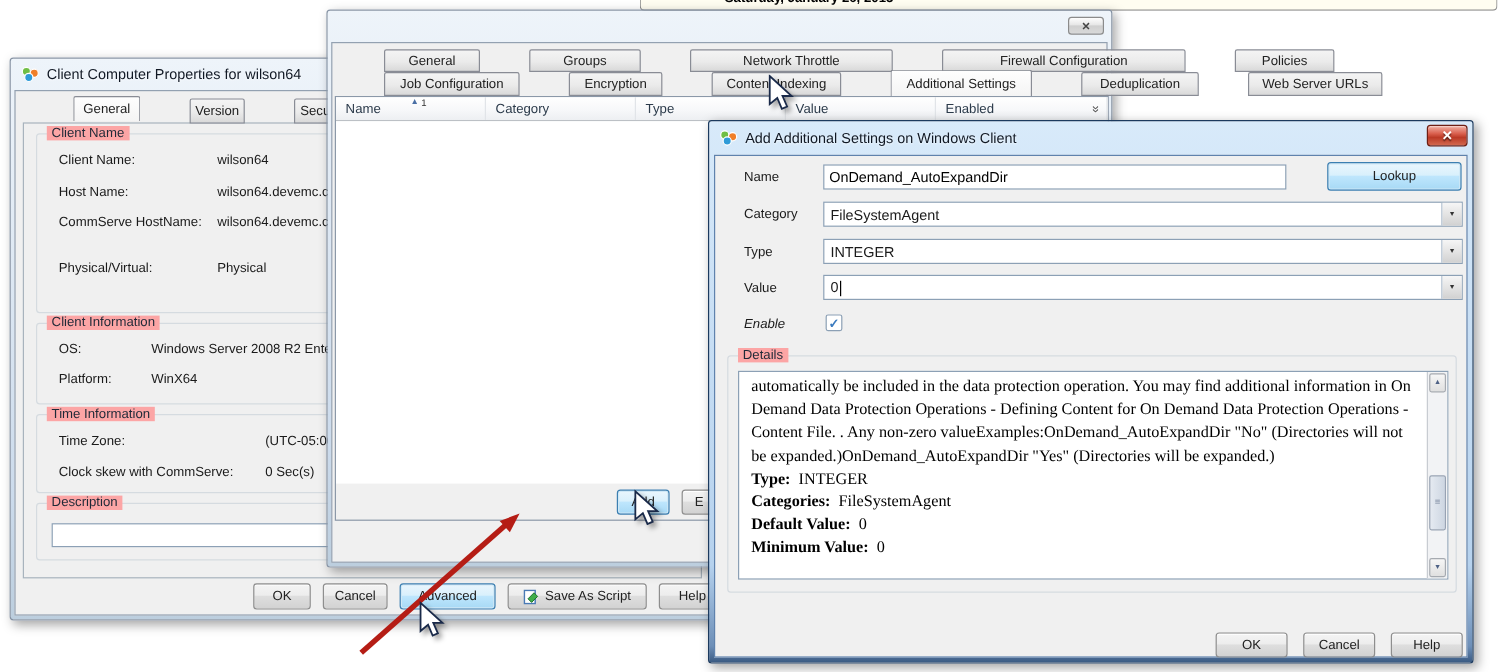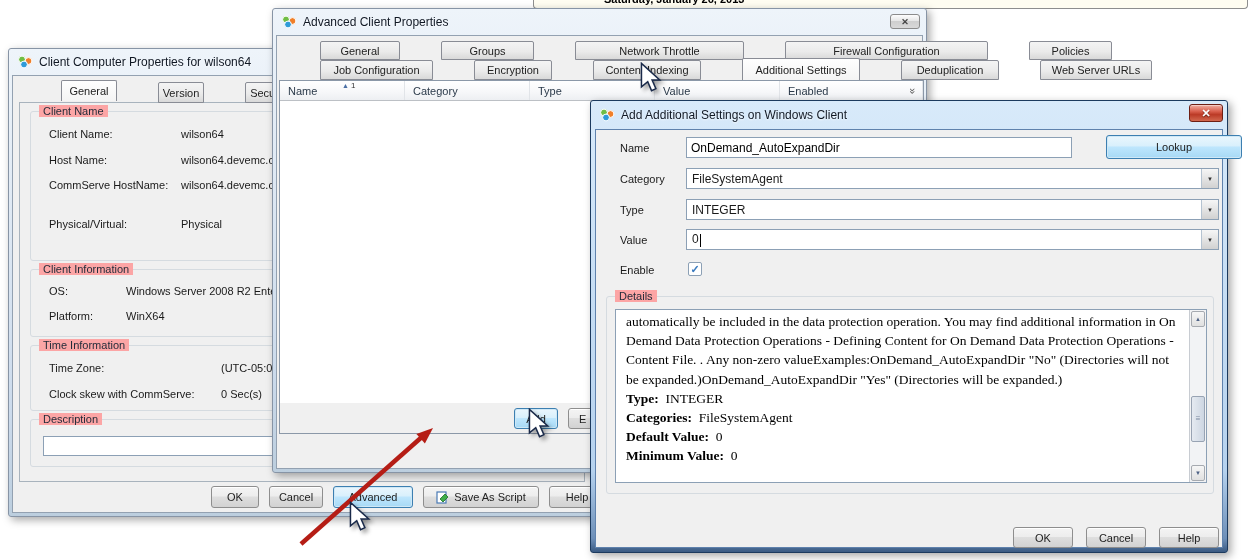--- a/index.html
+++ b/index.html
@@ -197,28 +197,20 @@
       </svg>
       <span>Save As Script</span>
     </div>
     <div class="btn" style="left:536px; top:410px; width:56px;">
         <span>Help</span>
       </div>
   </div>
 </div>
 
 <div class="win win-inactive" style="left:272px; top:8px; width:655px; height:465px; z-index:2;">
-  <div class="titlebar">
-    <svg width="16" height="14" viewBox="0 0 16 14">
-      <circle cx="5" cy="4.5" r="3.4" fill="#6fbe44" stroke="#fff" stroke-width="1"></circle>
-      <circle cx="11.5" cy="6" r="3.4" fill="#f07f29" stroke="#fff" stroke-width="1"></circle>
-      <circle cx="7" cy="9.5" r="3.4" fill="#2f9bd8" stroke="#fff" stroke-width="1"></circle>
-    </svg>
-    <span class="title-text">Advanced Client Properties</span>
-  </div>
   <div class="close-gray">
       <span>✕</span>
     </div>
   <div class="client" style="left:3px; top:26px; right:3px; bottom:3px;">
 
     <div class="abs" style="left:3px; top:5px; height:19px; display:flex; gap:1px;">
       <div class="tab" style="width:80px;">
           <span>General</span>
         </div>
       <div class="tab" style="width:93px;">
@@ -302,21 +294,21 @@
     </svg>
     <span class="title-text">Add Additional Settings on Windows Client</span>
   </div>
   <div class="close-red">
       <span>✕</span>
     </div>
   <div class="client" style="left:4px; top:28px; right:4px; bottom:4px; border-color:#5f82ad;">
 
     <div class="abs" style="left:24px; top:12px;">Name</div>
     <input class="txtfield" style="left: 90px; top: 7px; width: 386px; height: 21px; font-size: 12px;" value="OnDemand_AutoExpandDir">
-    <div class="btn focused" style="left:510px; top:5px; width:136px; height:24px;">
+    <div class="btn focused" style="left:510px; top:5px; width:112px; height:24px;">
         <span>Lookup</span>
       </div>
 
     <div class="abs" style="left:24px; top:43px;">Category</div>
     <div class="combo" style="left:90px; top:38px; width:533px;">
       <span class="combo-text" style="font-size:12px;">FileSystemAgent</span>
       <span class="drop">
           <span>▼</span>
         </span>
     </div>
@@ -330,21 +322,21 @@
     </div>
 
     <div class="abs" style="left:24px; top:104px;">Value</div>
     <div class="combo" style="left:90px; top:99px; width:533px;">
       <span class="combo-text" style="font-size:12px;"><span>0</span><span class="caret"></span></span>
       <span class="drop">
           <span>▼</span>
         </span>
     </div>
 
-    <div class="abs" style="left:24px; top:134px;">Enable</div>
+    <div class="abs" style="left:24px; top:134px;font-style:italic;">Enable</div>
     <div class="checkbox" style="left:92px; top:132px;">
       <span>✓</span>
     </div>
 
     <div class="group" style="left:10px; top:166px; width:608px; height:198px;">
       <span class="legend">Details</span>
       <div class="abs" style="left:8px; top:12px; width:592px; height:174px; border:1px solid #8ca0b5; background:#fff; display:flex;">
         <div class="details-text" style="flex:1; overflow:hidden;">
           <span>automatically be included in the data protection operation. You may find additional information in On Demand Data Protection Operations - Defining Content for On Demand Data Protection Operations - Content File. . Any non-zero valueExamples:OnDemand_AutoExpandDir "No" (Directories will not be expanded.)OnDemand_AutoExpandDir "Yes" (Directories will be expanded.)</span><br>
           <b>Type:</b>&nbsp;&nbsp;<span>INTEGER</span><br>

